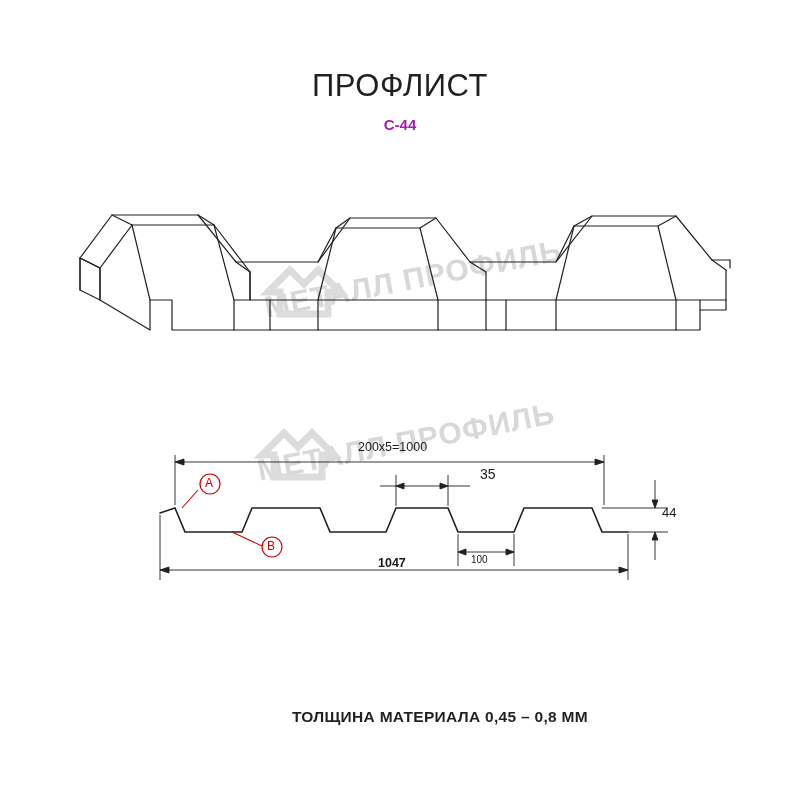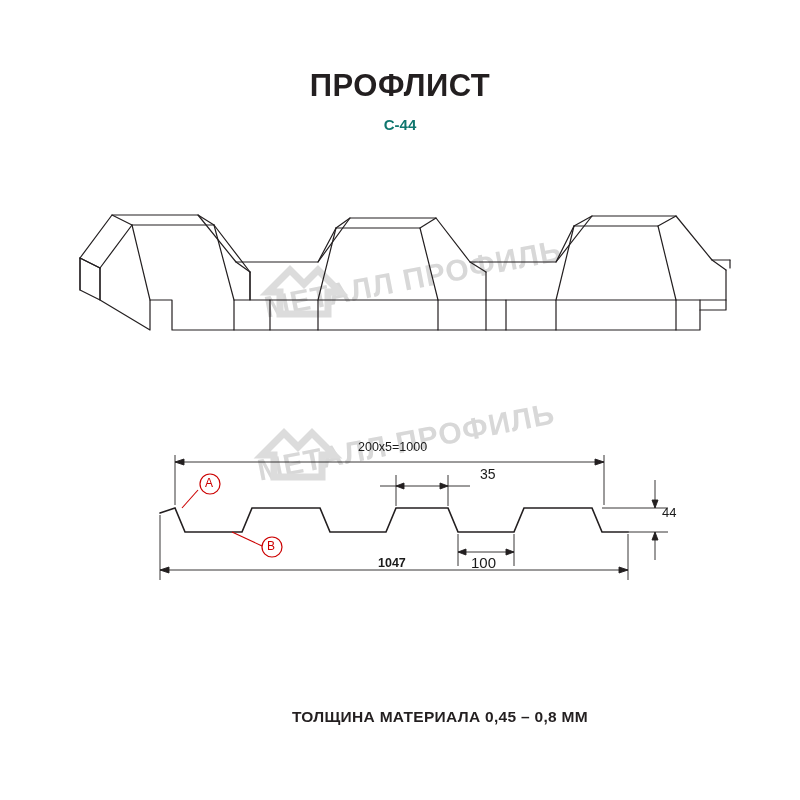--- a/index.html
+++ b/index.html
@@ -19,33 +19,33 @@
     position: absolute;
     inset: 0;
   }
   .title {
     position: absolute;
     top: 68px;
     left: 0;
     width: 800px;
     text-align: center;
     font-size: 31px;
-    font-weight: bold;
+    font-weight: normal;
     letter-spacing: 0.5px;
     color: #231f20;
   }
   .subtitle {
     position: absolute;
     top: 116px;
     left: 0;
     width: 800px;
     text-align: center;
     font-size: 15px;
     font-weight: bold;
-    color: #0f766e;
+    color: #a21caf;
   }
   .footer {
     position: absolute;
     top: 708px;
     left: 0;
     width: 800px;
     text-align: center;
     font-size: 15.5px;
     font-weight: bold;
     letter-spacing: 0.3px;
@@ -205,21 +205,21 @@
     <g>
       <circle cx="210" cy="484" r="10" fill="none" stroke="#cc0000" stroke-width="1.2"></circle>
     </g>
     <g>
       <circle cx="272" cy="547" r="10" fill="none" stroke="#cc0000" stroke-width="1.2"></circle>
     </g>
   </svg>
 
   <div style="position:absolute;left:358px;top:440px;font-size:12.5px;">200х5=1000</div>
   <div style="position:absolute;left:480px;top:466px;font-size:14px;">35</div>
-  <div style="position:absolute;left:471px;top:554px;font-size:15px;">100</div>
+  <div style="position:absolute;left:471px;top:554px;font-size:10px;">100</div>
   <div style="position:absolute;left:662px;top:505px;font-size:13px;">44</div>
   <div style="position:absolute;left:378px;top:556px;font-size:12.5px;font-weight:bold;">1047</div>
 
   <div style="position:absolute;left:205px;top:476px;font-size:12px;color:#cc0000;">A</div>
   <div style="position:absolute;left:267px;top:539px;font-size:12px;color:#cc0000;">B</div>
 
   <div class="footer">ТОЛЩИНА МАТЕРИАЛА 0,45 – 0,8 ММ</div>
 </div>
 
 </body></html>

